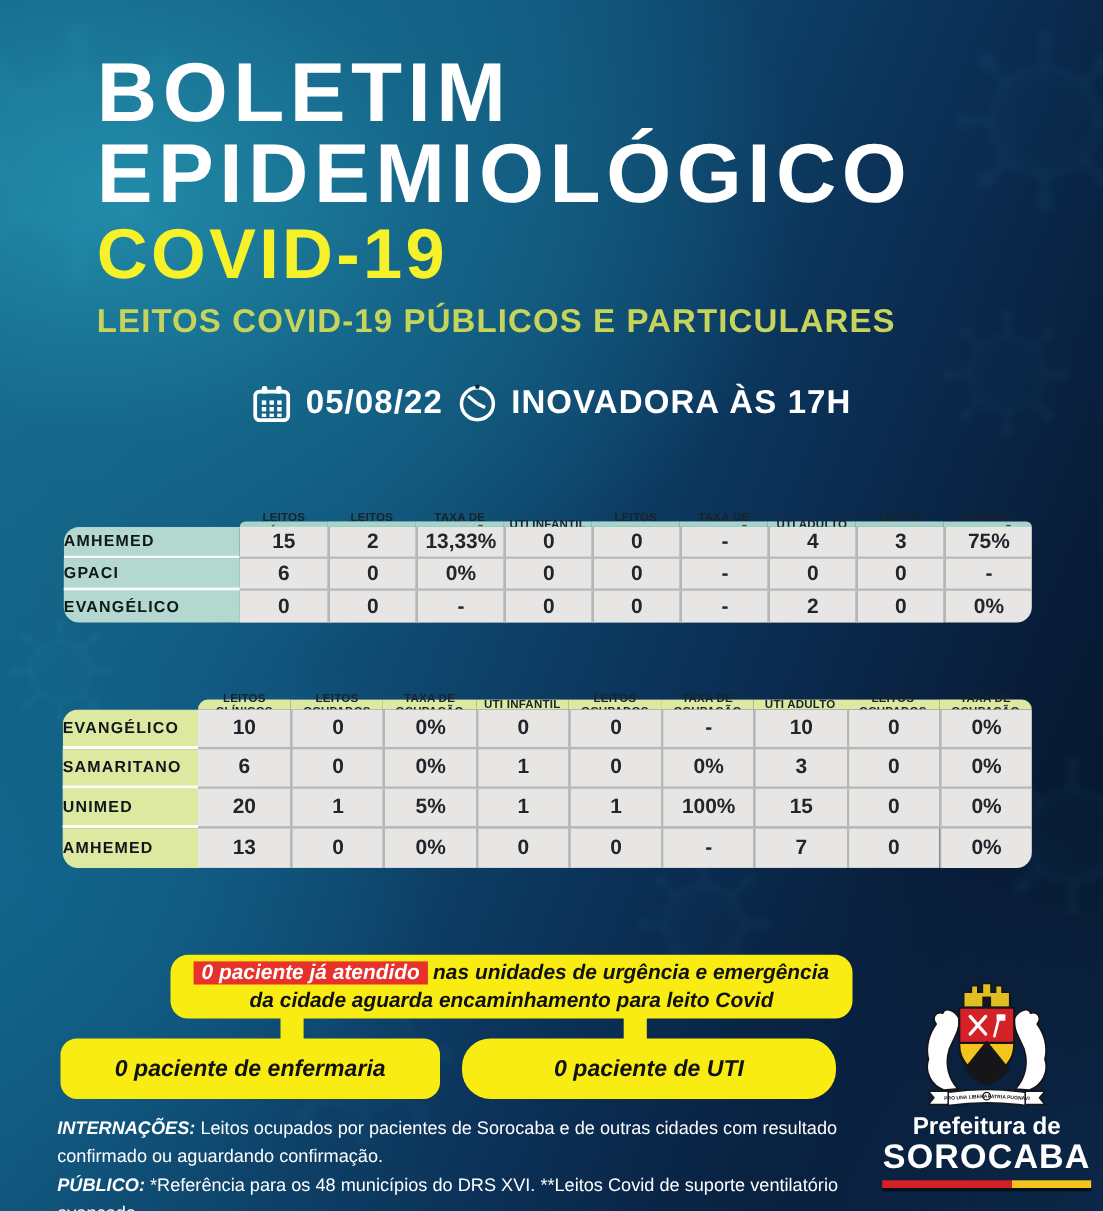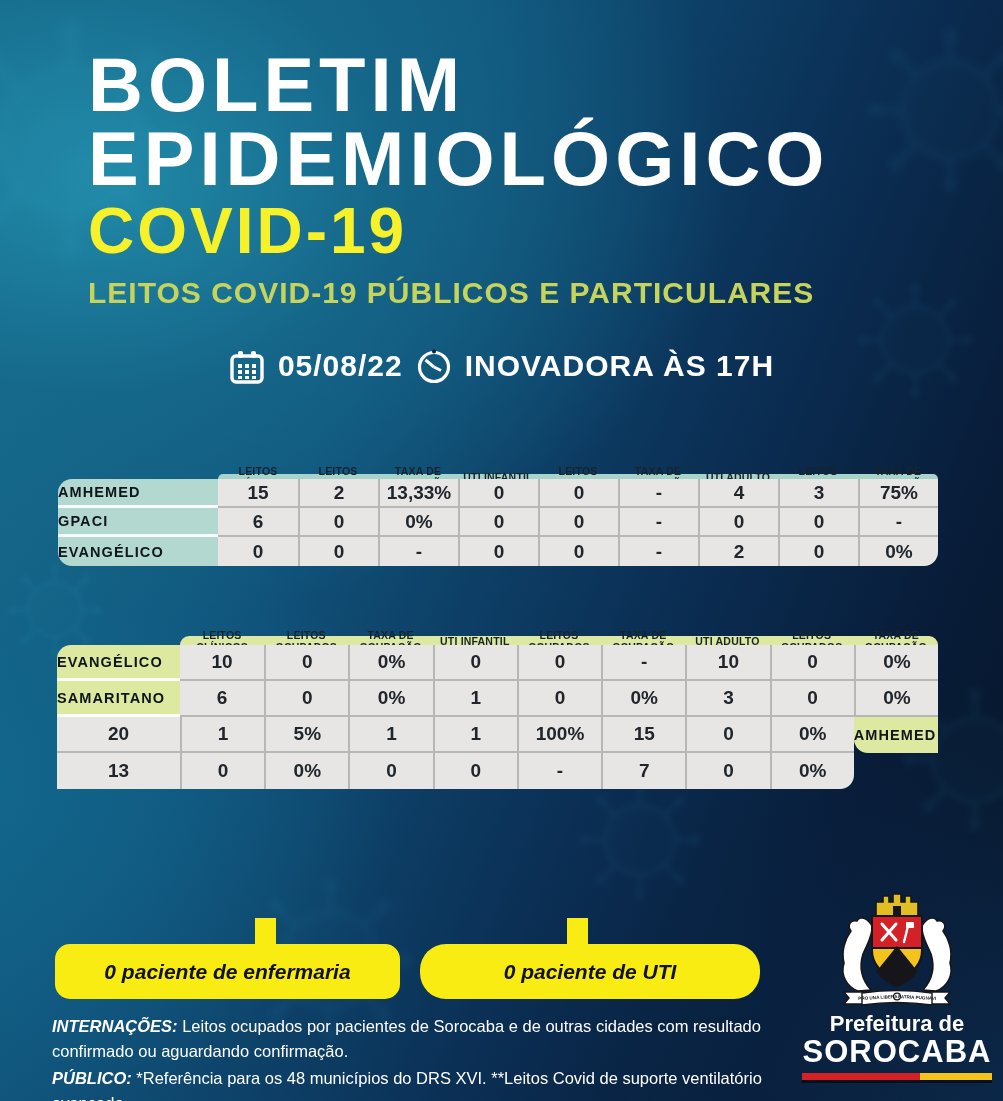--- a/index.html
+++ b/index.html
@@ -210,20 +210,21 @@
       <div class="rowlabel sep">SAMARITANO</div>
       <div class="td hline">6</div>
       <div class="td vline hline">0</div>
       <div class="td vline hline">0%</div>
       <div class="td vline hline">1</div>
       <div class="td vline hline">0</div>
       <div class="td vline hline">0%</div>
       <div class="td vline hline">3</div>
       <div class="td vline hline">0</div>
       <div class="td vline hline">0%</div>
+      <div class="rowlabel sep">UNIMED</div>
       <div class="td hline">20</div>
       <div class="td vline hline">1</div>
       <div class="td vline hline">5%</div>
       <div class="td vline hline">1</div>
       <div class="td vline hline">1</div>
       <div class="td vline hline">100%</div>
       <div class="td vline hline">15</div>
       <div class="td vline hline">0</div>
       <div class="td vline hline">0%</div>
       <div class="rowlabel last">AMHEMED</div>
@@ -233,20 +234,26 @@
       <div class="td vline">0</div>
       <div class="td vline">0</div>
       <div class="td vline">-</div>
       <div class="td vline">7</div>
       <div class="td vline">0</div>
       <div class="td vline corner-br">0%</div>
     </div>
 
   <div class="stem left"></div>
   <div class="stem right"></div>
+  <div class="callout-main">
+    <div class="l">
+      <span class="hl">0 paciente já atendido</span><span>nas unidades de urgência e emergência</span>
+    </div>
+    <div class="l">da cidade aguarda encaminhamento para leito Covid</div>
+  </div>
   <div class="ybox b1">0 paciente de enfermaria</div>
   <div class="ybox b2">0 paciente de UTI</div>
 
   <div class="notes">
     <p><span class="nlabel">INTERNAÇÕES:</span><span> Leitos ocupados por pacientes de  Sorocaba e de outras cidades com resultado confirmado ou aguardando confirmação.</span></p>
     <p><span class="nlabel">PÚBLICO:</span><span> *Referência para os 48 municípios do DRS XVI. **Leitos Covid de suporte ventilatório avançado.</span></p>
   </div>
 
   <div class="logo">
     <svg width="150" height="120" viewBox="0 0 150 120">

